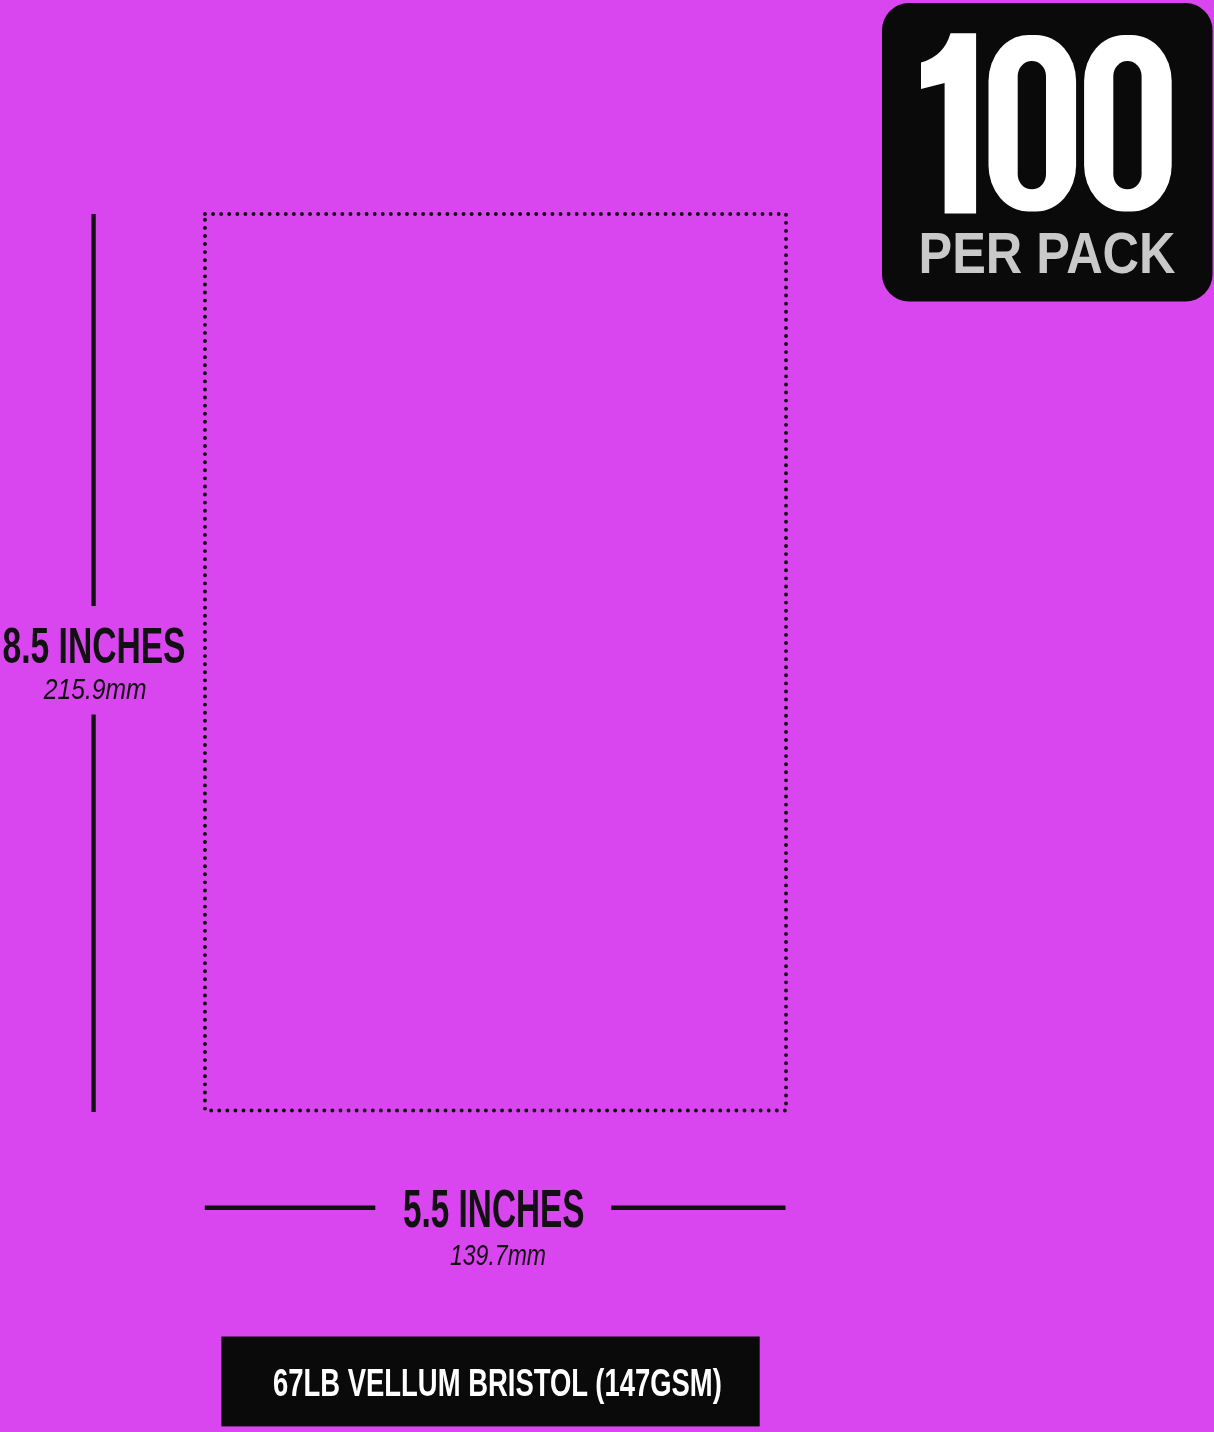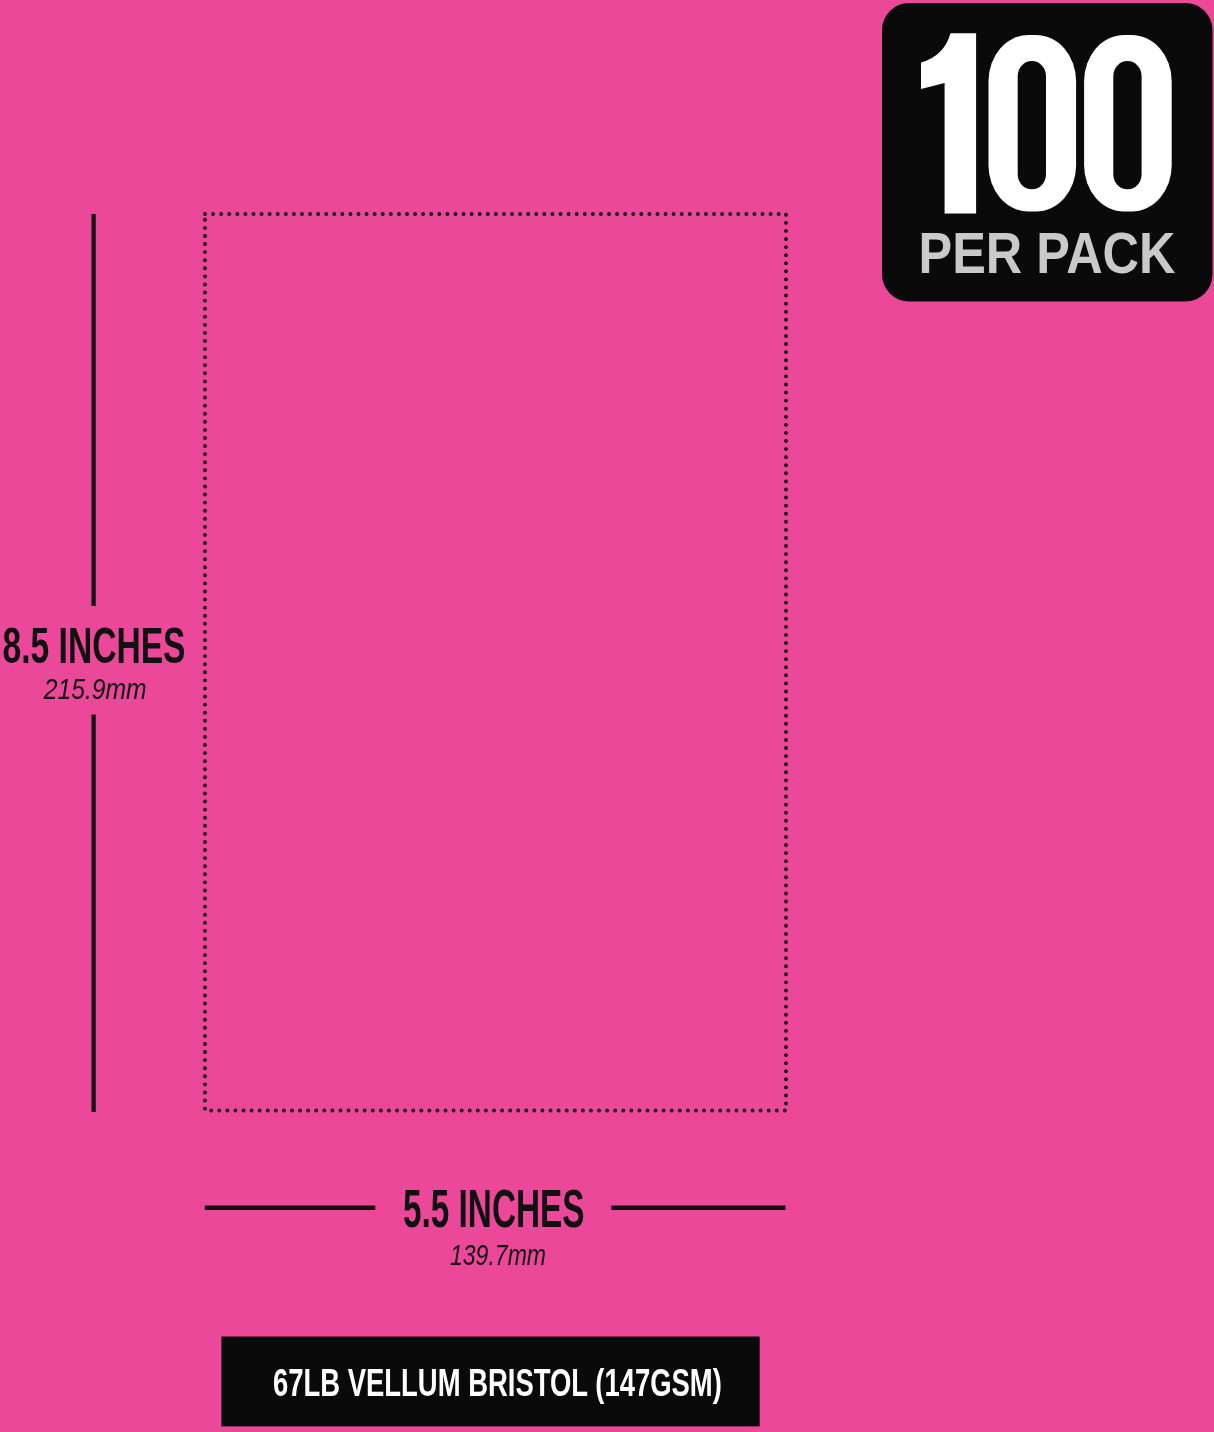--- a/index.html
+++ b/index.html
@@ -1,16 +1,16 @@
 <!DOCTYPE html>
 <html><head>
 <meta charset="utf-8">
 <style>
   html,body{margin:0;padding:0;background:#ffffff;}
-  #stage{position:relative;width:1214px;height:1432px;background:#ec4899;overflow:hidden;}
+  #stage{position:relative;width:1214px;height:1432px;background:#d946ef;overflow:hidden;}
   svg text{font-family:"Liberation Sans",sans-serif;}
 </style>
 </head>
 <body>
 <div id="stage">
 <svg width="1214" height="1432" viewBox="0 0 1214 1432" xmlns="http://www.w3.org/2000/svg">
 
   <rect x="882" y="3" width="330.5" height="298.5" rx="27" ry="27" fill="#0a0a0a"></rect>
 
   <path d="M 976.1,213.5 L 944.6,213.5 L 944.6,83 L 921,89 L 921,62.5 Q 944,56 950.5,33.2 L 976.1,33.2 Z" fill="#ffffff"></path>

